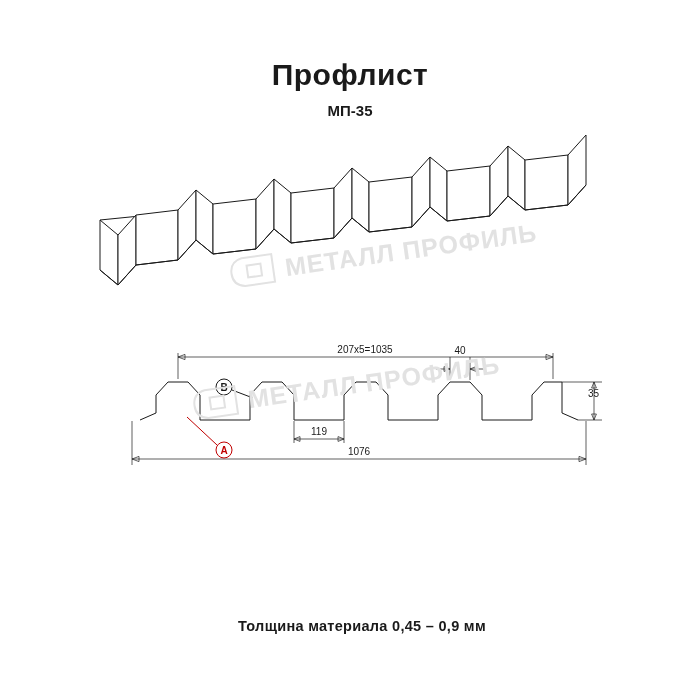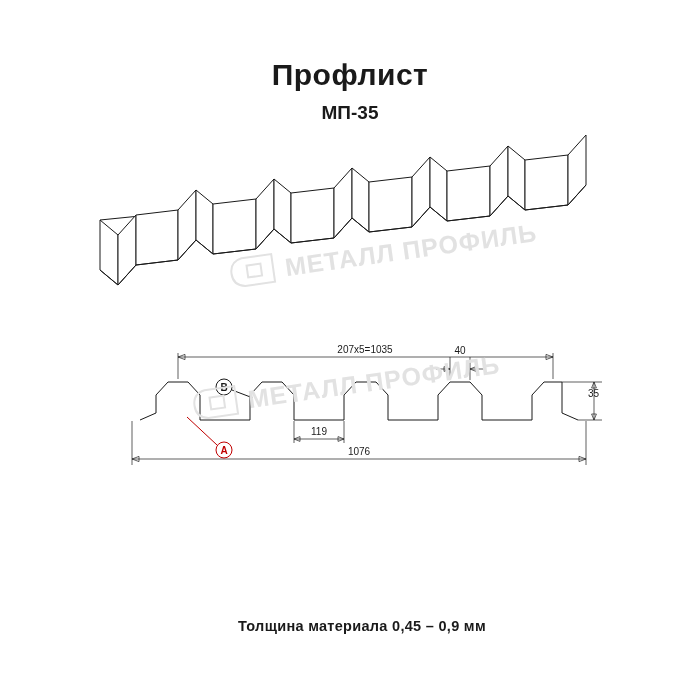--- a/index.html
+++ b/index.html
@@ -30,21 +30,21 @@
     font-weight: bold;
     letter-spacing: 0.5px;
     color: #1a1a1a;
   }
   .subtitle {
     position: absolute;
     top: 102px;
     left: 0;
     width: 700px;
     text-align: center;
-    font-size: 19px;
+    font-size: 15px;
     font-weight: bold;
     color: #1a1a1a;
   }
   .iso-wrap {
     position: absolute;
     top: 160px;
     left: 60px;
     width: 580px;
     height: 160px;
   }

